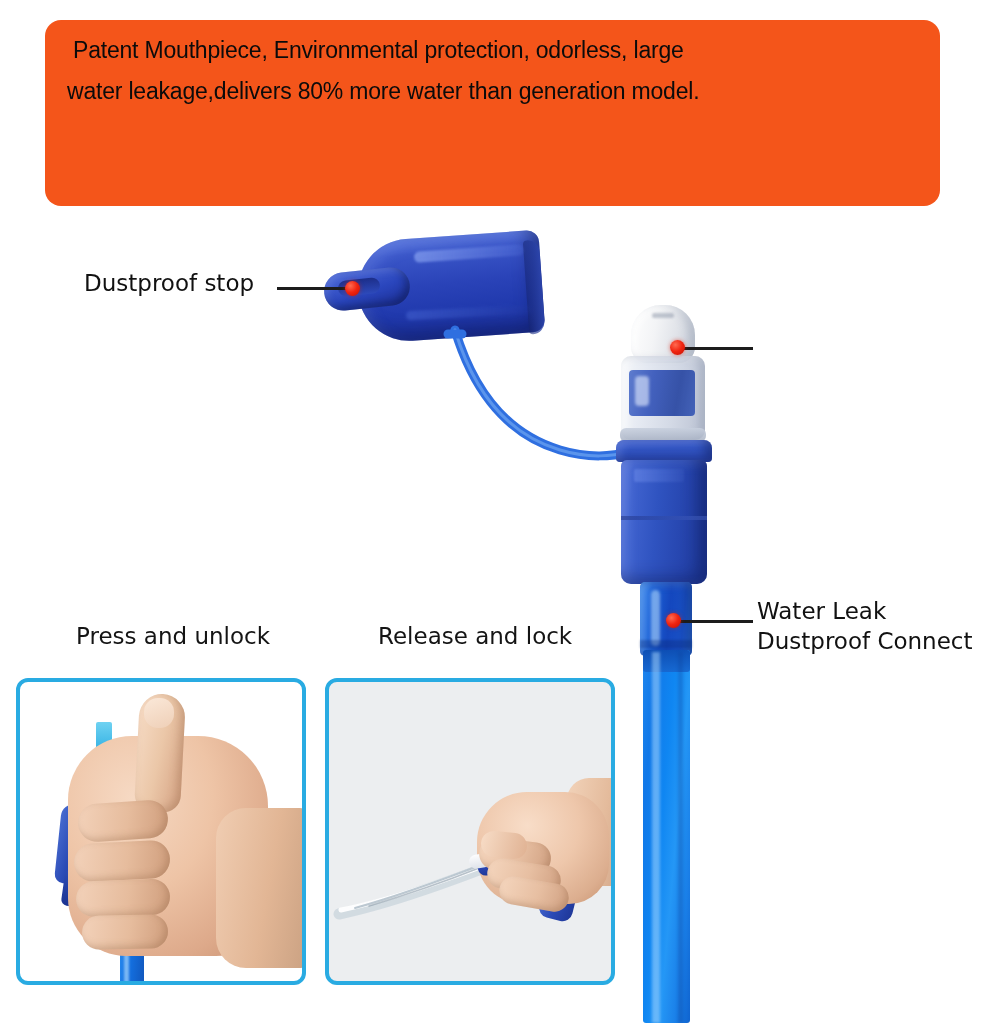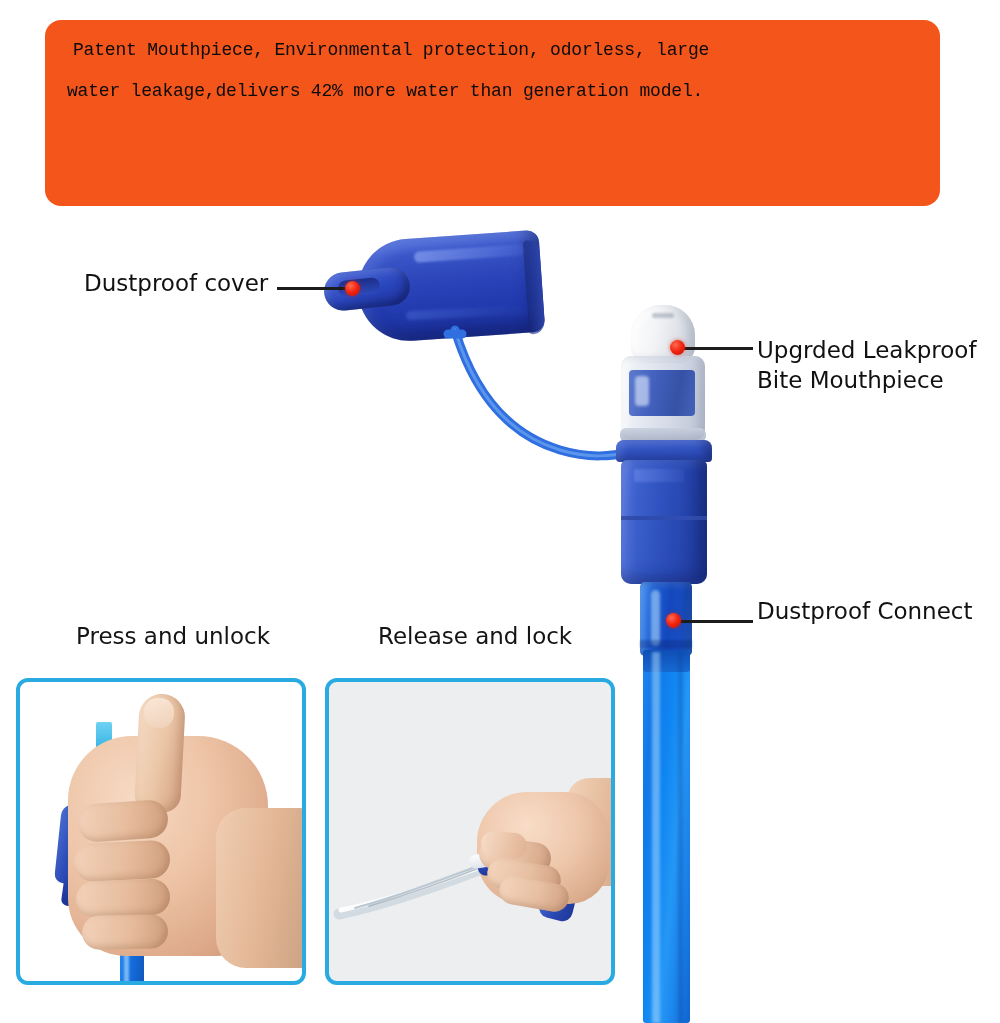--- a/index.html
+++ b/index.html
@@ -34,22 +34,22 @@
   .banner-title {
     font-family: "DejaVu Sans", sans-serif;
     font-weight: bold;
     font-size: 37px;
     line-height: 44px;
     color: #0a0a0a;
     letter-spacing: -0.3px;
     margin: 0 0 2px 0;
   }
   .banner-line {
-    font-family: Liberation Mono, monospace;
-    font-size: 18px;
+    font-family: Liberation Sans, sans-serif;
+    font-size: 23px;
     line-height: 41px;
     color: #0b0b0b;
     white-space: nowrap;
     letter-spacing: -0.2px;
   }
   .banner-line.l1 { padding-left: 6px; }
   .banner-line.l2 { padding-left: 0px; }
   .banner-line.l3 { padding-left: 0px; }
 
   
@@ -511,21 +511,21 @@
   }
   #waterjet { position: absolute; left: 0; top: 0; }
 </style>
 </head>
 <body>
 
 <div id="page">
 
   <div class="banner">
     <div class="banner-line l1">Patent Mouthpiece, Environmental protection, odorless, large</div>
-    <div class="banner-line l3">water leakage,delivers 42% more water than generation model.</div>
+    <div class="banner-line l3">water leakage,delivers 80% more water than generation model.</div>
   </div>
 
   <div class="cover-wrap">
     <div class="cover-body"></div>
     <div class="cover-rim"></div>
     <div class="cover-gloss"></div>
     <div class="cover-gloss2"></div>
     <div class="cover-tab"></div>
     <div class="cover-tab-hole"></div>
   </div>
@@ -550,32 +550,29 @@
   <div class="connector"></div>
   <div class="connector-hl"></div>
   <div class="connector-ridge"></div>
   <div class="tube"></div>
   <div class="tube-cap"></div>
   <div class="tube-hl"></div>
   <div class="tube-hl2"></div>
 
   <div class="leader" id="leader-dustproof"></div>
   <div class="reddot" id="dot-dustproof"></div>
-  <div class="callout-label" id="label-dustproof">Dustproof cover</div>
+  <div class="callout-label" id="label-dustproof">Dustproof stop</div>
 
   <div class="leader" id="leader-mouthpiece"></div>
   <div class="reddot" id="dot-mouthpiece"></div>
-  <div class="callout-label" id="label-mouthpiece">
-    <div>Upgrded Leakproof</div>
-    <div>Bite Mouthpiece</div>
-  </div>
 
   <div class="leader" id="leader-connect"></div>
   <div class="reddot" id="dot-connect"></div>
   <div class="callout-label" id="label-connect">
+    <div>Water Leak</div>
     <div>Dustproof Connect</div>
   </div>
 
   <div class="panel-caption" id="caption-right">Release and lock</div>
   <div class="panel-caption" id="caption-left">Press and unlock</div>
 
   <div class="photo-frame" id="frame-left">
     <div class="ph arrow-down"></div>
     <div class="ph arrow-head"></div>
     <div class="ph cover-mini"></div>

